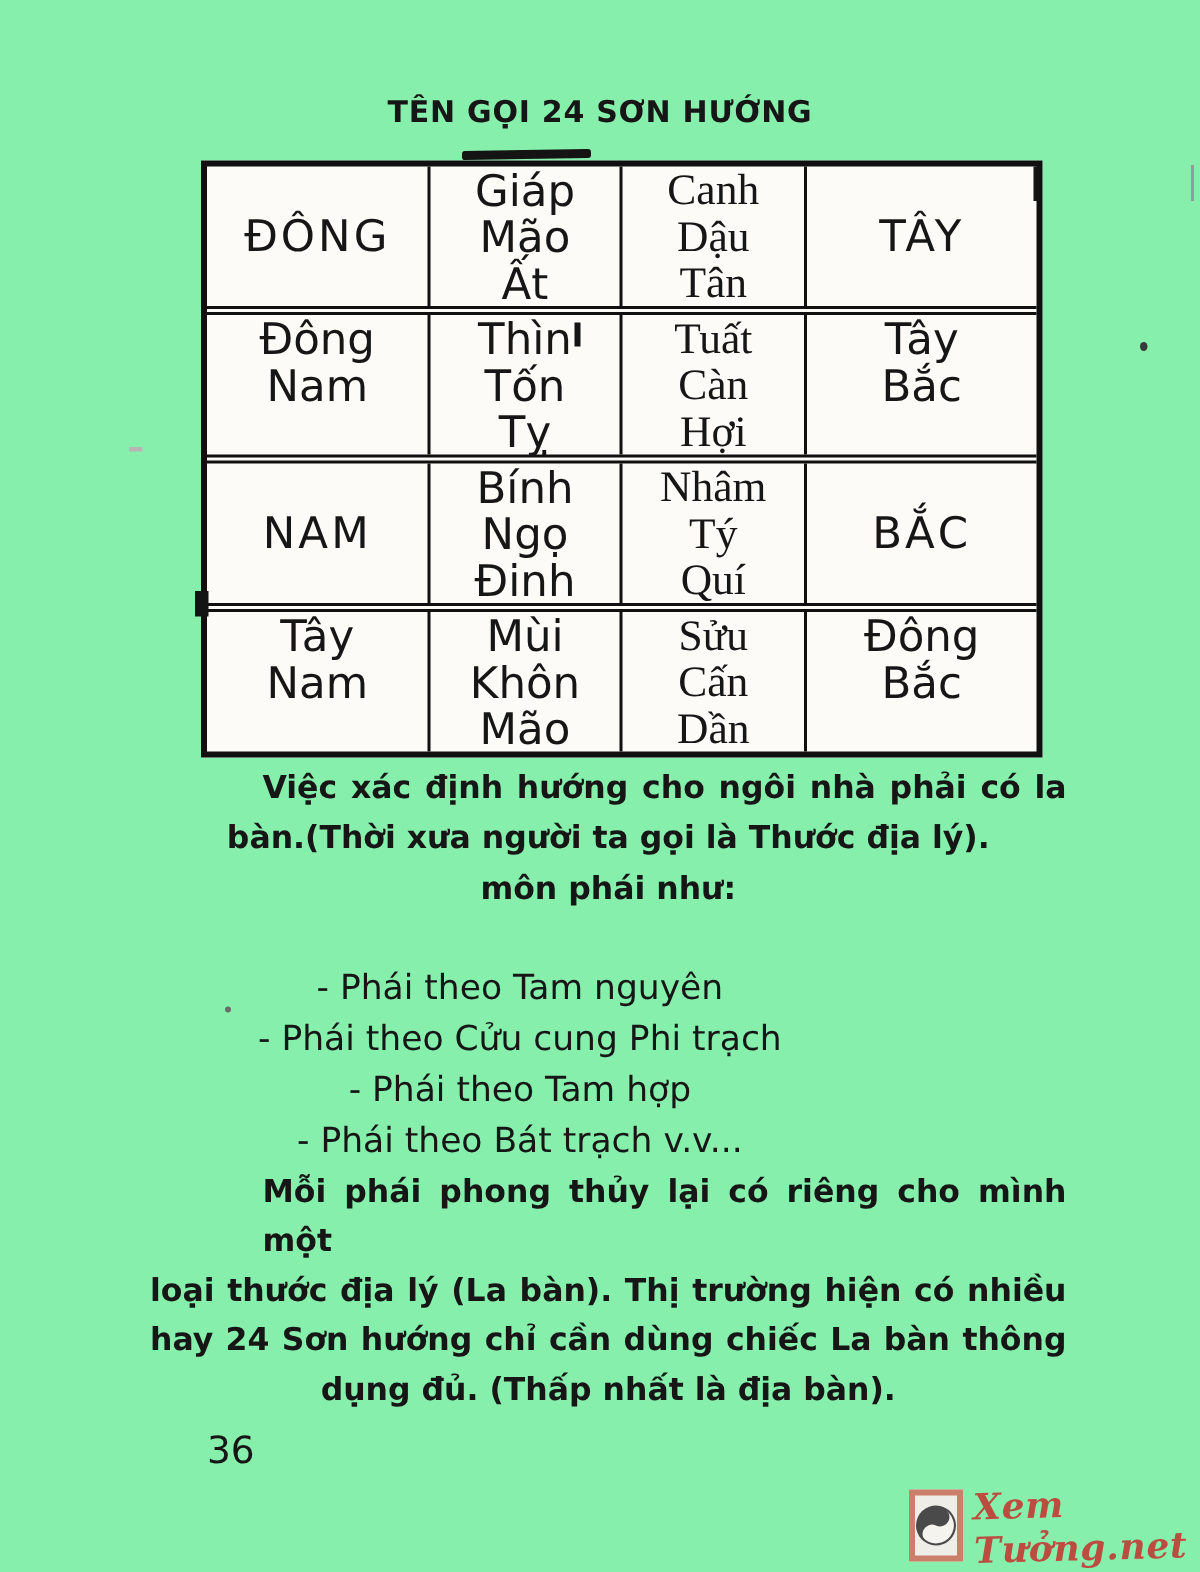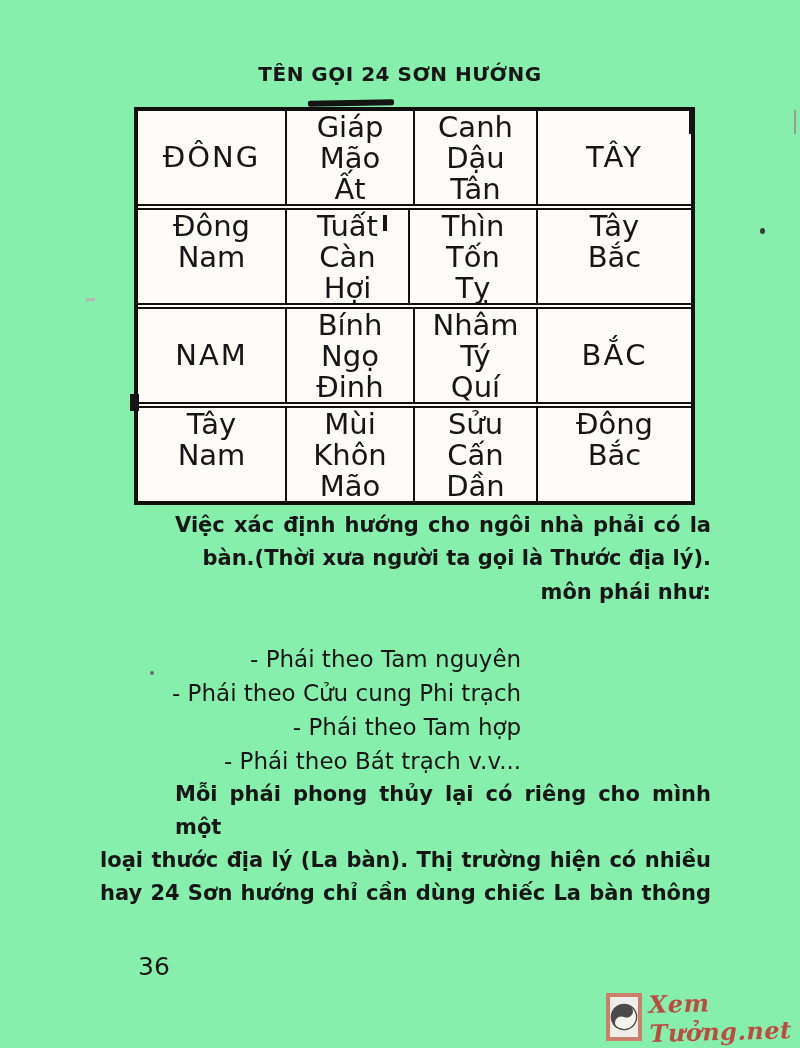--- a/index.html
+++ b/index.html
@@ -18,26 +18,26 @@
     box-sizing:border-box; border:4px solid #101010; background:#fcfbf7;
   }
   .t-row { display:flex; height:93px; border-bottom:6px double #101010; }
   .t-row:last-child { border-bottom:none; }
   .t-cell {
     box-sizing:border-box; border-right:2px solid #101010;
     display:flex; flex-direction:column; align-items:center;
     font-size:29px; line-height:31px; padding-top:1px;
   }
   .t-cell:last-child { border-right:none; }
-  .c0 { width:149px; } .c1 { width:128px; } .c2 { width:123px; } .c3 { flex:1; }
+  .c0 { width:149px; } .c1 { width:128px; } .c2 { width:123px;font-family:Liberation Serif, serif; } .c3 { flex:1; }
   .t-cell.center { justify-content:center; padding-top:0; }
   .t-cell.center .t-line { letter-spacing:2px; }
   
   .textblock { position:absolute; left:100px; width:611px; font-size:21px; line-height:33px;font-weight:bold; }
-  .line { text-align:right; white-space:nowrap; }
+  .line { text-align:center; white-space:nowrap; }
   .line.just { white-space:normal; text-align:justify; text-align-last:justify; }
   .line.indent { padding-left:75px; box-sizing:border-box; }
   .listblock { position:absolute; left:172px; font-size:23px; line-height:34px; }
   .pagenum { position:absolute; left:138px; top:952px; font-size:25px; }
   
   .watermark { position:absolute; left:606px; top:988px; display:flex; align-items:center; }
   .wm-logo {
     width:34px; height:40px; border:4px solid #cb7f6b; background:#efede7;
     display:flex; align-items:center; justify-content:center;
   }
@@ -72,29 +72,29 @@
         </div>
         <div class="t-cell c3 center">
           <div class="t-line">TÂY</div>
         </div>
       </div>
       <div class="t-row">
         <div class="t-cell c0">
           <div class="t-line">Đông</div>
           <div class="t-line">Nam</div>
         </div>
+        <div class="t-cell c1">
+          <div class="t-line">Thìn</div>
+          <div class="t-line">Tốn</div>
+          <div class="t-line">Tỵ</div>
+        </div>
         <div class="t-cell c2">
           <div class="t-line">Tuất</div>
           <div class="t-line">Càn</div>
           <div class="t-line">Hợi</div>
-        </div>
-        <div class="t-cell c1">
-          <div class="t-line">Thìn</div>
-          <div class="t-line">Tốn</div>
-          <div class="t-line">Tỵ</div>
         </div>
         <div class="t-cell c3">
           <div class="t-line">Tây</div>
           <div class="t-line">Bắc</div>
         </div>
       </div>
       <div class="t-row">
         <div class="t-cell c0 center">
           <div class="t-line">NAM</div>
         </div>
@@ -147,20 +147,21 @@
       <div class="line">- Phái theo Tam nguyên</div>
       <div class="line">- Phái theo Cửu cung Phi trạch</div>
       <div class="line">- Phái theo Tam hợp</div>
       <div class="line">- Phái theo Bát trạch v.v...</div>
     </div>
 
   <div class="textblock" style="top:778px;">
       <div class="line just indent">Mỗi phái phong thủy lại có riêng cho mình một</div>
       <div class="line just">loại thước địa lý (La bàn). Thị trường hiện có nhiều</div>
       <div class="line just">hay 24 Sơn hướng chỉ cần dùng chiếc La bàn thông</div>
+      <div class="line">dụng đủ. (Thấp nhất là địa bàn).</div>
     </div>
 
   <div class="pagenum">36</div>
 
   <div class="watermark">
     <div class="wm-logo">
       <svg width="28" height="28" viewBox="0 0 100 100" style="transform:rotate(25deg);">
         <circle cx="50" cy="50" r="45" fill="#f4f3ee" stroke="#4a4a4a" stroke-width="5"></circle>
         <path d="M50 5 A45 45 0 0 0 50 95 A22.5 22.5 0 0 1 50 50 A22.5 22.5 0 0 0 50 5 Z" fill="#4a4a4a"></path>
         <circle cx="50" cy="27" r="7.5" fill="#4a4a4a"></circle>

